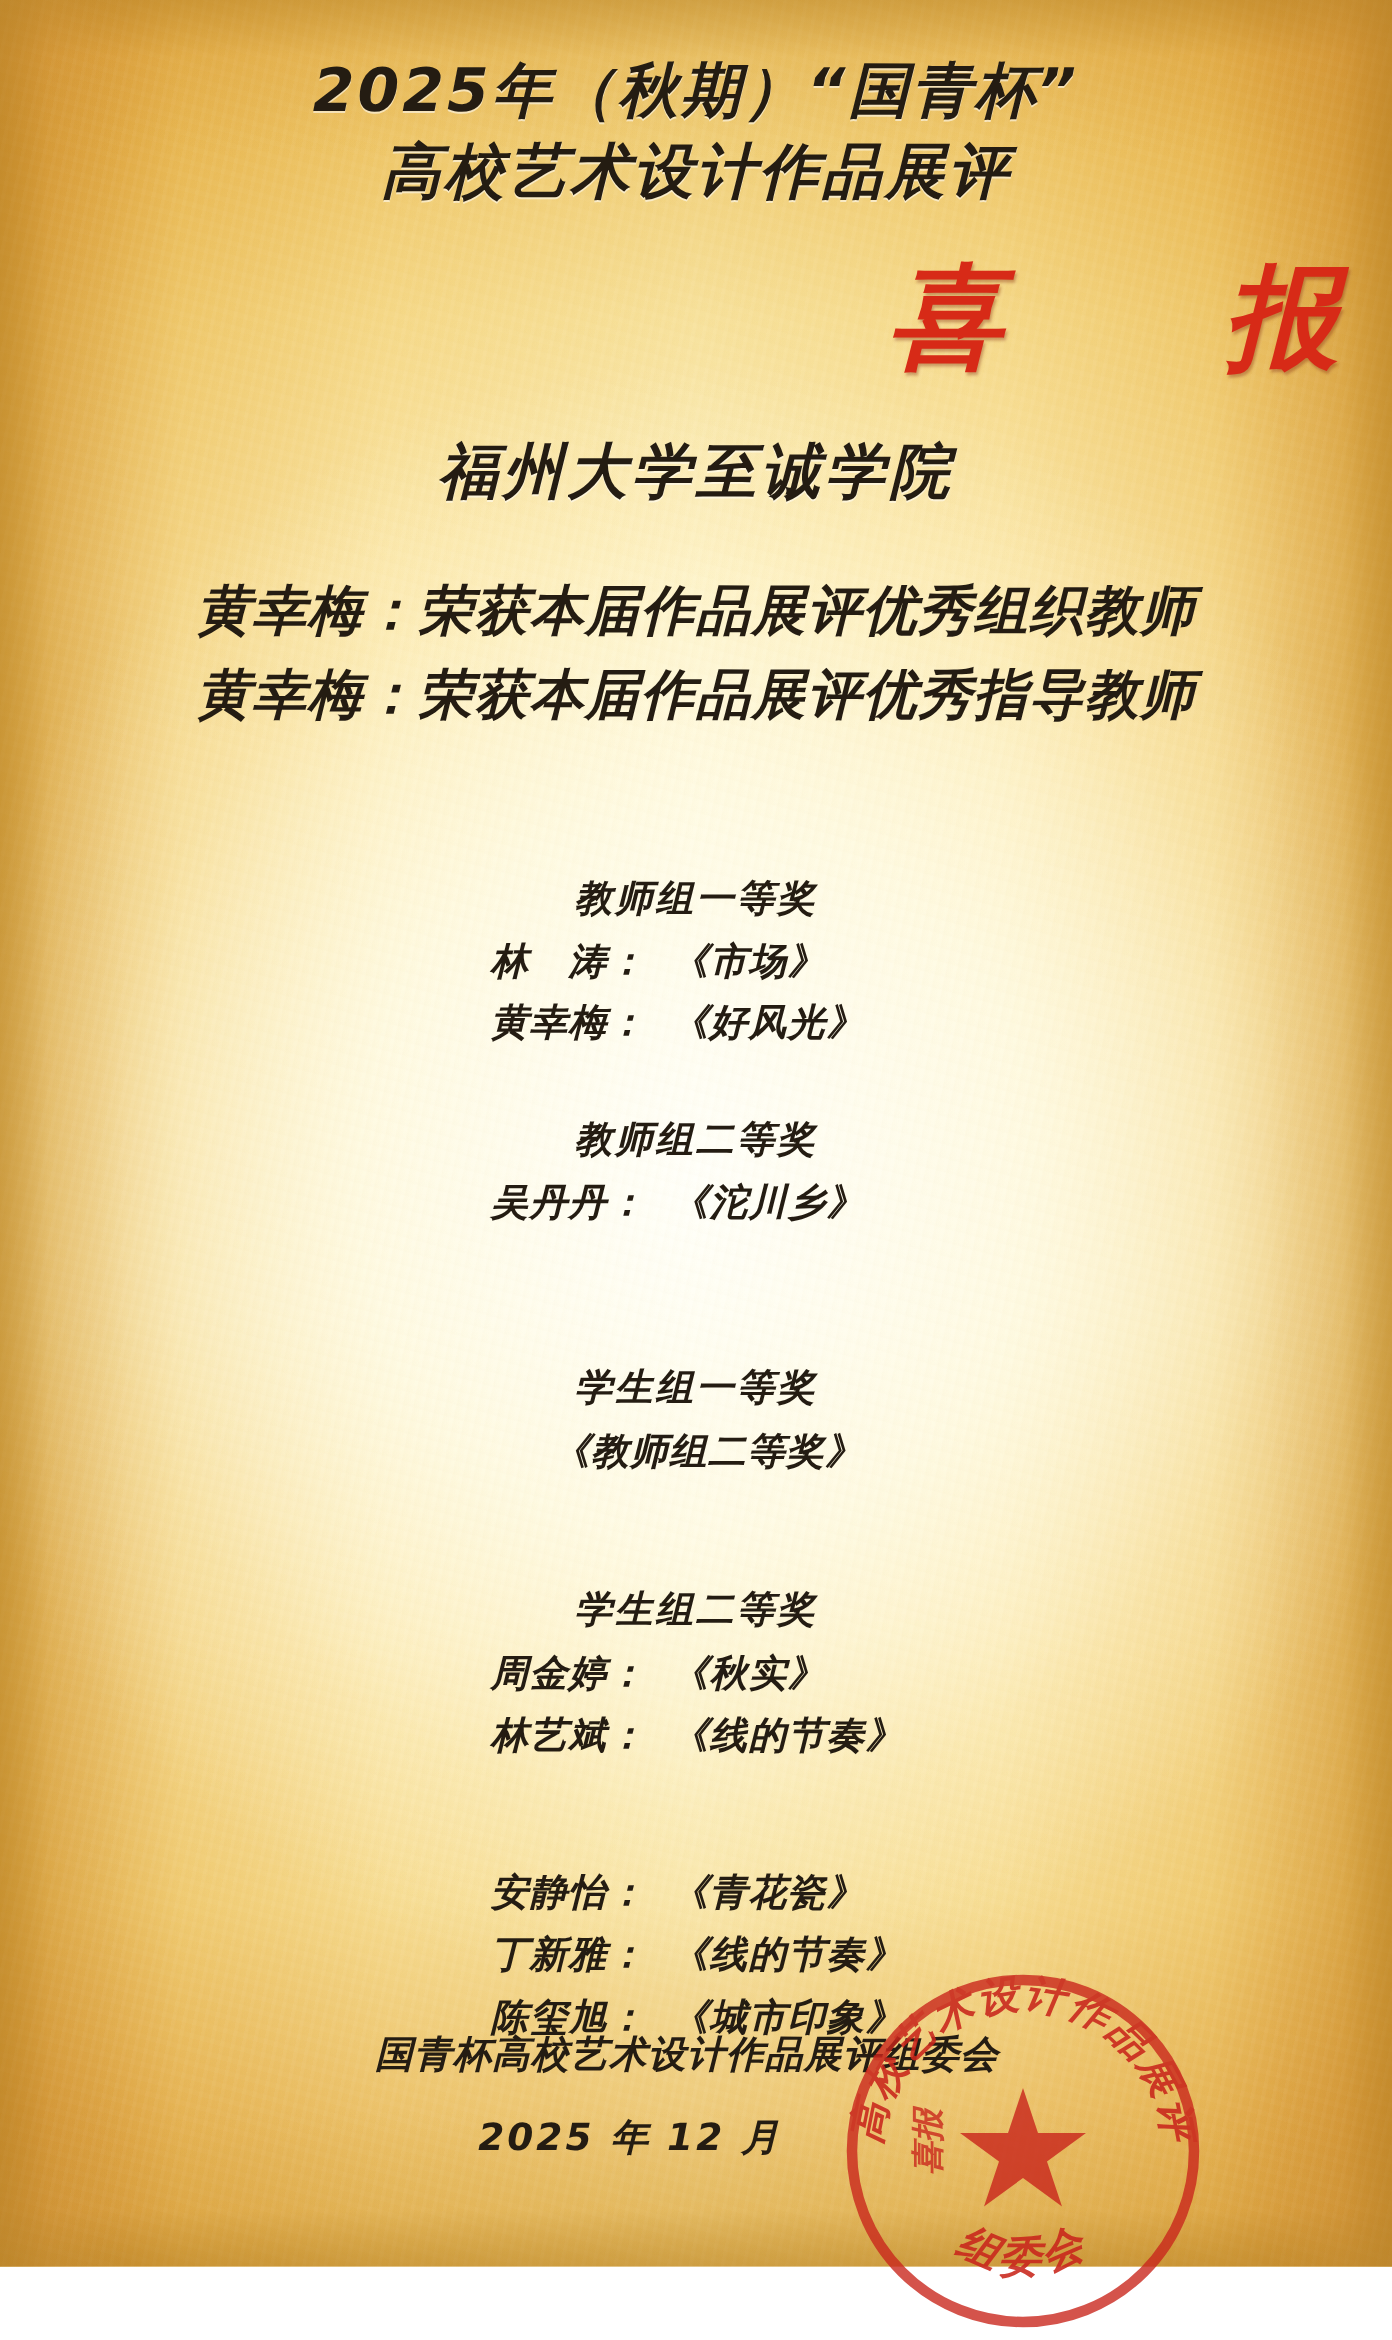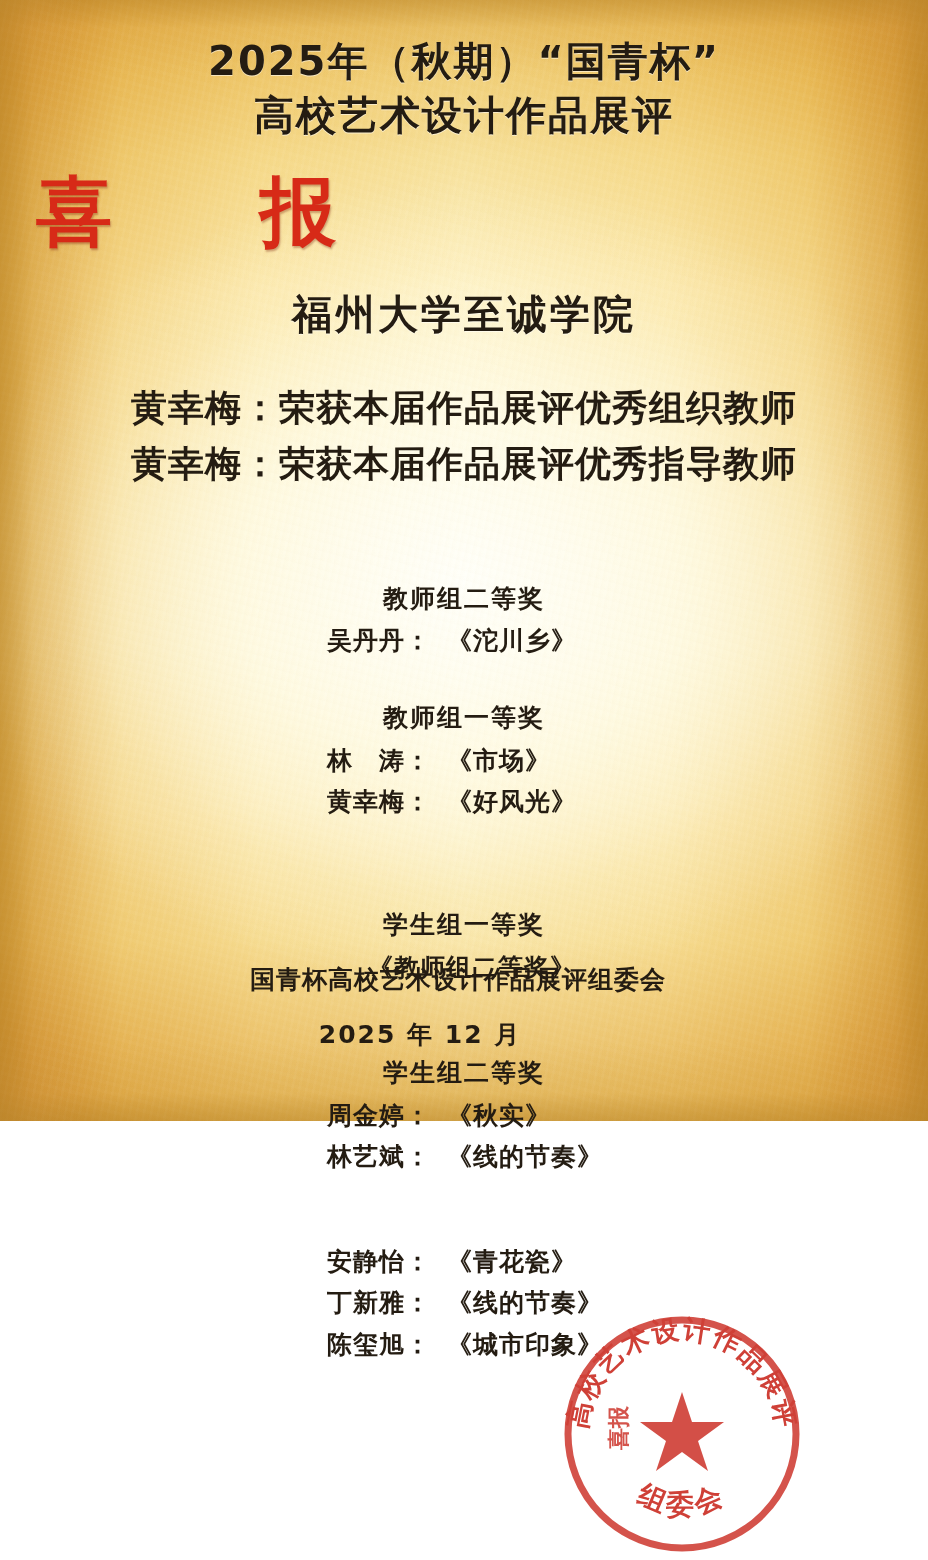--- a/index.html
+++ b/index.html
@@ -8,27 +8,28 @@
   }
   body {
     width: 928px;
     height: 1560px;
     font-family: "DejaVu Serif", "Liberation Serif", serif;
     overflow: hidden;
   }
   .poster {
     position: relative;
     width: 928px;
-    height: 1121px;
+    height: 1511px;
     box-sizing: border-box;
     background:
       radial-gradient(ellipse 70% 45% at 50% 52%, rgba(255,255,250,0.95) 0%, rgba(255,253,235,0.75) 35%, rgba(255,247,210,0.25) 62%, rgba(255,240,190,0) 80%),
       linear-gradient(180deg, #e8bc5e 0%, #f0d07e 6%, #f7e3a4 14%, #fdf3cf 26%, #fffbe9 45%, #fffdf2 58%, #fdf4d6 72%, #f8e6ae 84%, #eecd83 93%, #e2b75c 100%),
       linear-gradient(90deg, #d9a846 0%, #e8c274 5%, #f6e0a6 13%, #fdf3d3 28%, #fffdf2 50%, #fdf3d3 72%, #f6e0a6 87%, #e8c274 95%, #d9a846 100%);
     background-blend-mode: normal, multiply, normal;
+    font-style: italic;
   }
   .edge-vignette {
     position: absolute;
     inset: 0;
     pointer-events: none;
     background:
       linear-gradient(90deg, rgba(190,140,50,0.55) 0%, rgba(210,165,80,0.18) 3.5%, rgba(255,255,255,0) 9%, rgba(255,255,255,0) 91%, rgba(210,165,80,0.18) 96.5%, rgba(190,140,50,0.55) 100%),
       linear-gradient(180deg, rgba(185,135,45,0.5) 0%, rgba(215,170,85,0.15) 2.5%, rgba(255,255,255,0) 7%, rgba(255,255,255,0) 93%, rgba(215,170,85,0.15) 97.5%, rgba(185,135,45,0.5) 100%);
   }
   .texture {
@@ -56,21 +57,21 @@
     font-family: "DejaVu Sans", "Liberation Sans", sans-serif;
     font-weight: bold;
     font-size: 40px;
     letter-spacing: 2px;
     line-height: 1.35;
     color: #241c12;
     text-shadow: 0 1px 0 rgba(255,255,255,0.55);
   }
 
   .xibao {
-    text-align: left;
+    text-align: right;
     margin-top: 20px;
     font-family: "DejaVu Sans", "Liberation Sans", sans-serif;
     font-weight: bold;
     font-size: 76px;
     letter-spacing: 36px;
     text-indent: 36px;
     color: #d72a17;
     text-shadow: 1px 2px 2px rgba(120,30,10,0.35);
   }
 
@@ -191,36 +192,36 @@
     <div class="school">福州大学至诚学院</div>
 
     <div class="honors">
       <div class="honor-line">黄幸梅：荣获本届作品展评优秀组织教师</div>
       <div class="honor-line">黄幸梅：荣获本届作品展评优秀指导教师</div>
     </div>
 
     <div class="awards">
 
       <div class="award-group">
+        <div class="group-title">教师组一等奖</div>
+        <div class="entry">
+          <span class="name">林　涛：</span>
+          <span class="work">《市场》</span>
+        </div>
+        <div class="entry">
+          <span class="name">黄幸梅：</span>
+          <span class="work">《好风光》</span>
+        </div>
+      </div>
+
+      <div class="award-group">
         <div class="group-title">教师组二等奖</div>
         <div class="entry">
           <span class="name">吴丹丹：</span>
           <span class="work">《沱川乡》</span>
-        </div>
-      </div>
-
-      <div class="award-group">
-        <div class="group-title">教师组一等奖</div>
-        <div class="entry">
-          <span class="name">林　涛：</span>
-          <span class="work">《市场》</span>
-        </div>
-        <div class="entry">
-          <span class="name">黄幸梅：</span>
-          <span class="work">《好风光》</span>
         </div>
       </div>
 
       <div class="gap-lg"></div>
 
       <div class="award-group">
         <div class="group-title">学生组一等奖</div>
         <div class="entry">
           <span class="work">《教师组二等奖》</span>
         </div>

